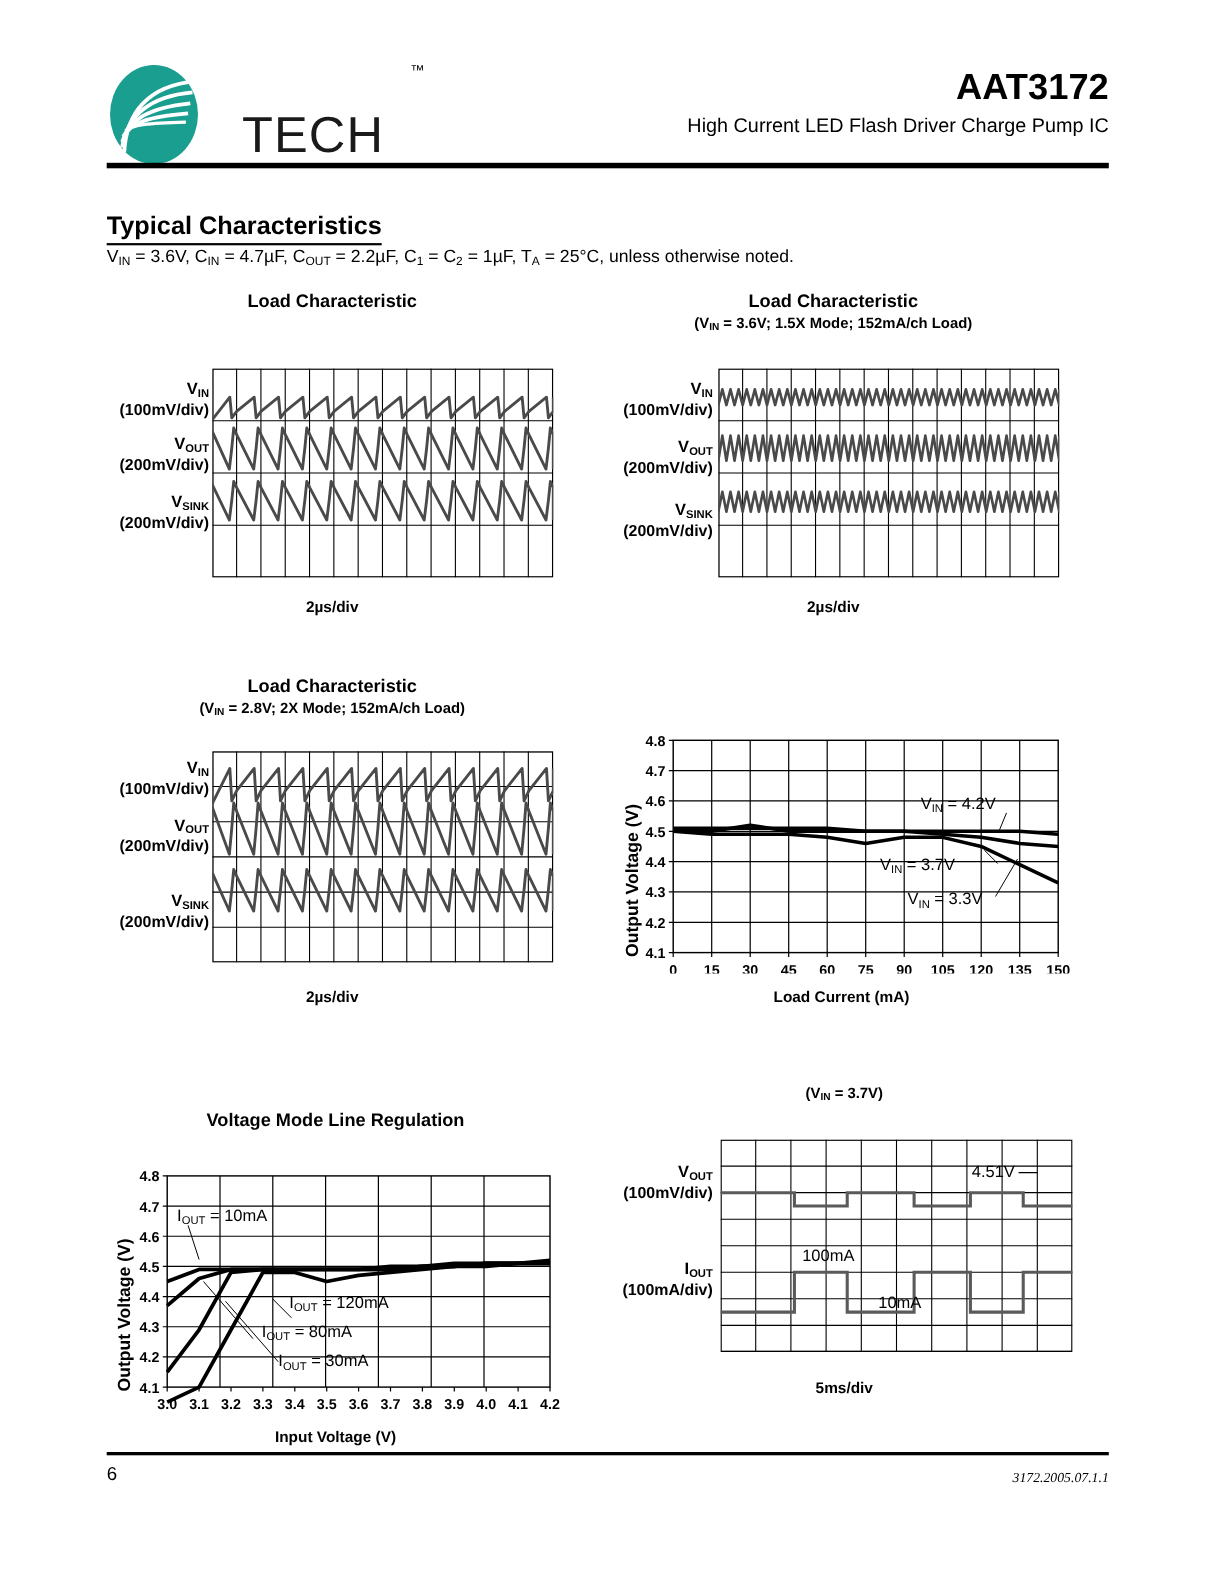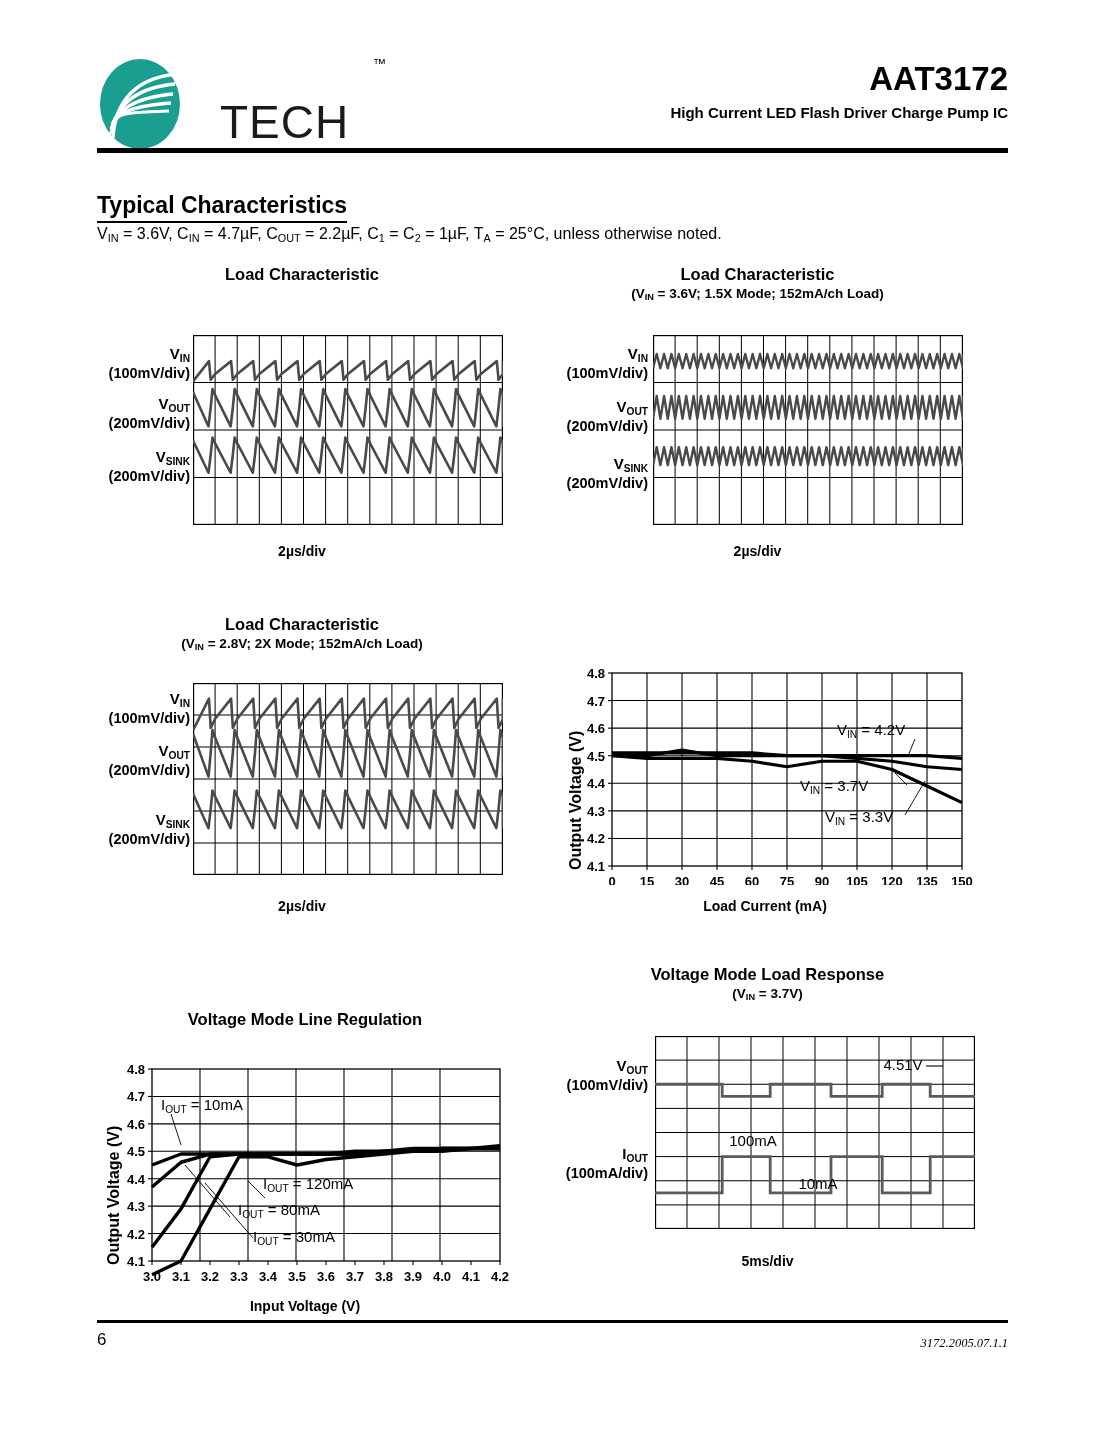--- a/index.html
+++ b/index.html
@@ -28,21 +28,21 @@
     position:absolute; left:43px; top:49px;
     font-size:46px; font-weight:300; letter-spacing:1px;
     line-height:1; color:#1a1a1a;
   }
   .part-no {
     position:absolute; right:0px; top:12px;
     font-size:33px; font-weight:bold; letter-spacing:0px;
   }
   .part-desc {
     position:absolute; right:0px; top:56px;
-    font-size:15px; font-weight:bold;
+    font-size:18px; font-weight:normal;
   }
   .header-rule {
     position:absolute; left:97px; top:148px; width:911px; height:5px; background:#000;
   }
 
   
   .sec-title {
     position:absolute; left:97px; top:192px;
     font-size:23px; font-weight:bold;
     border-bottom:2px solid #000; padding-bottom:2px;
@@ -413,21 +413,20 @@
         <line x1="58" y1="62" x2="68" y2="93"></line>
         <line x1="72" y1="113" x2="117" y2="165"></line>
         <line x1="92" y1="131" x2="140" y2="186"></line>
         <line x1="135" y1="129" x2="152" y2="146"></line>
       </g>
     </svg>
     <div class="ch-foot" style="top:288px;">Input Voltage (V)</div>
   </div>
 
   <div class="chart" style="left:545px; top:965px; width:445px; height:310px;">
-    <div class="ch-title">Voltage Mode Load Response</div>
     <div class="ch-sub">
       <span>(V</span><sub>IN</sub><span> = 3.7V)</span>
     </div>
     <div class="scope-labels" style="left:0; top:0; width:103px; height:240px;">
       <div class="sl" style="top:92px; width:103px;">
         <span class="a"><b>V<sub>OUT</sub></b></span><br><span class="b"><b>(100mV/div)</b></span>
       </div>
       <div class="sl" style="top:180px; width:103px;">
         <span class="a"><b>I<sub>OUT</sub></b></span><br><span class="b"><b>(100mA/div)</b></span>
       </div>

